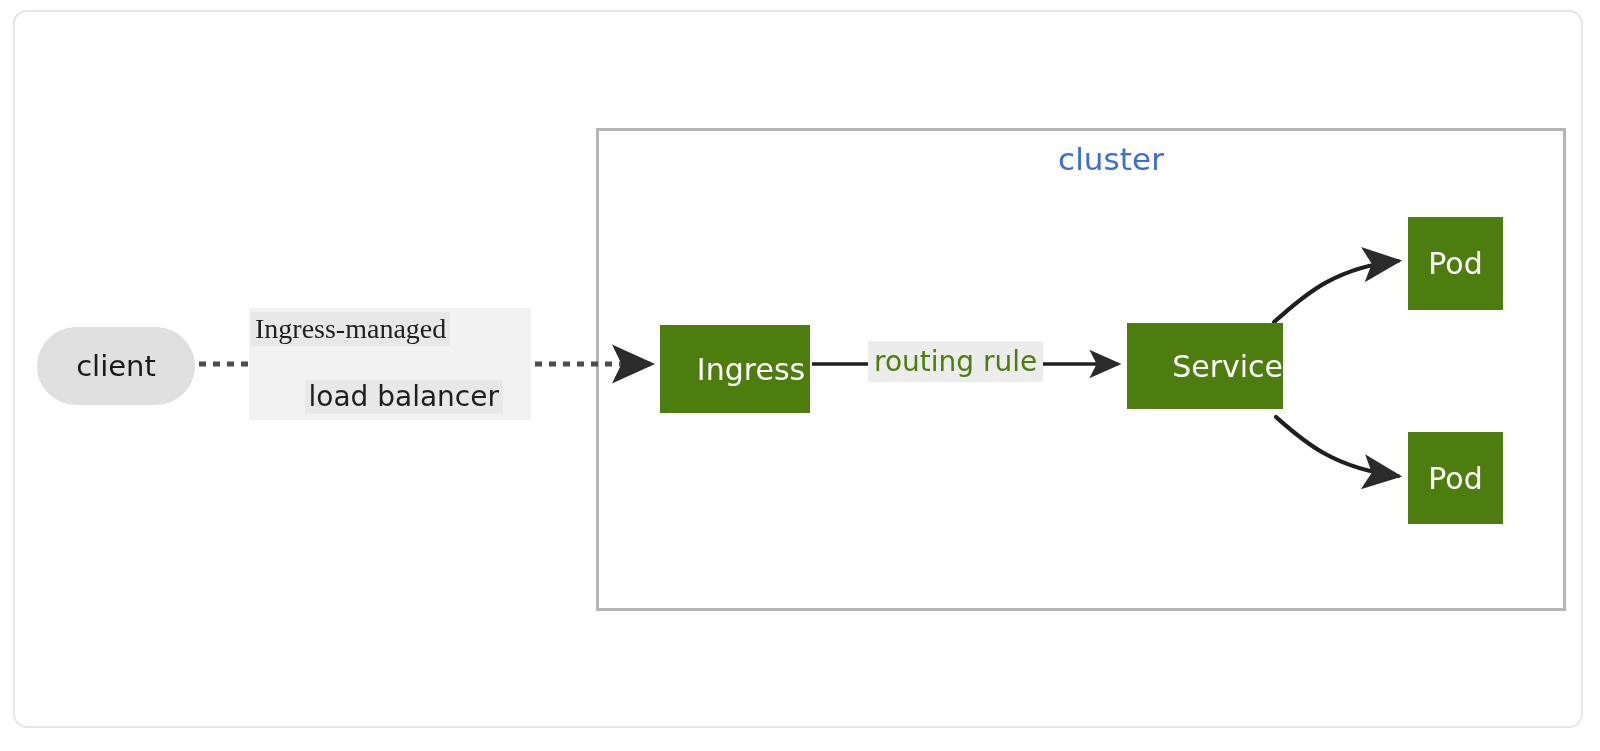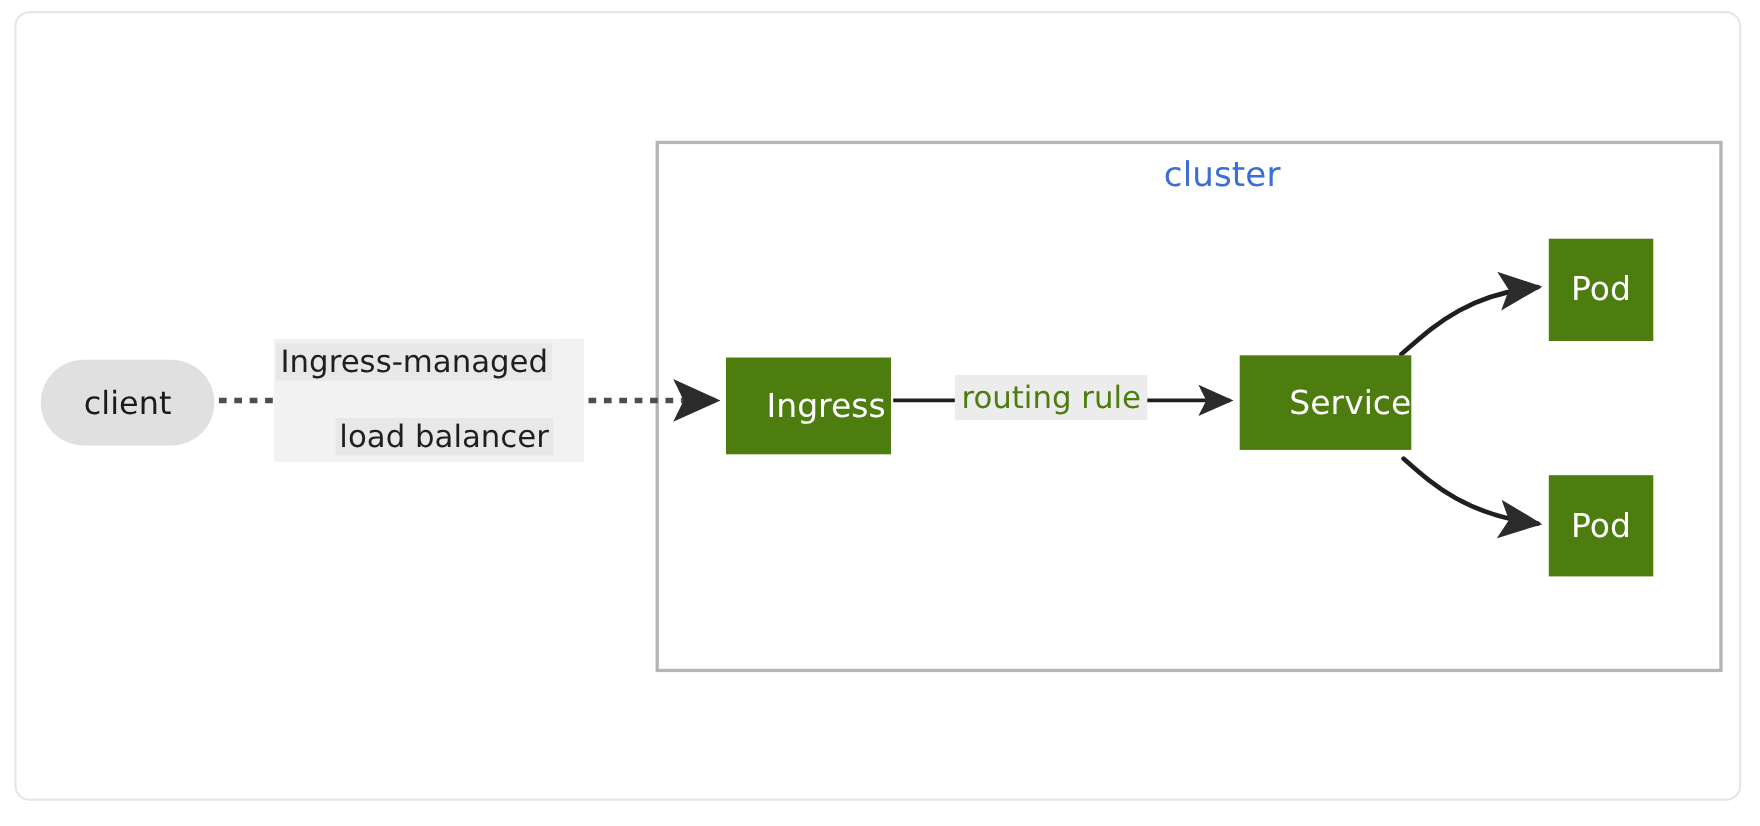--- a/index.html
+++ b/index.html
@@ -101,21 +101,21 @@
   }
   #lb-edge-label .lbl-line {
     font-size: 28px;
     color: #1f1f1f;
     background: #e8e8e8;
     align-self: center;
     padding: 1px 4px;
     white-space: nowrap;
     line-height: 1.13;
   }
-  #lb-edge-label .lbl-line.line-1 { align-self: flex-start; margin-left: 2px; }
+  #lb-edge-label .lbl-line.line-1 { align-self: flex-start; margin-left: 2px; font-family: Liberation Serif, serif; }
   #lb-edge-label .lbl-line.line-2 { align-self: flex-end; margin-right: 28px; }
 
   
   #routing-edge-label {
     position: absolute;
     left: 868px;
     top: 341px;
     font-size: 28px;
     color: #4d7c0f;
     background: #ececec;

